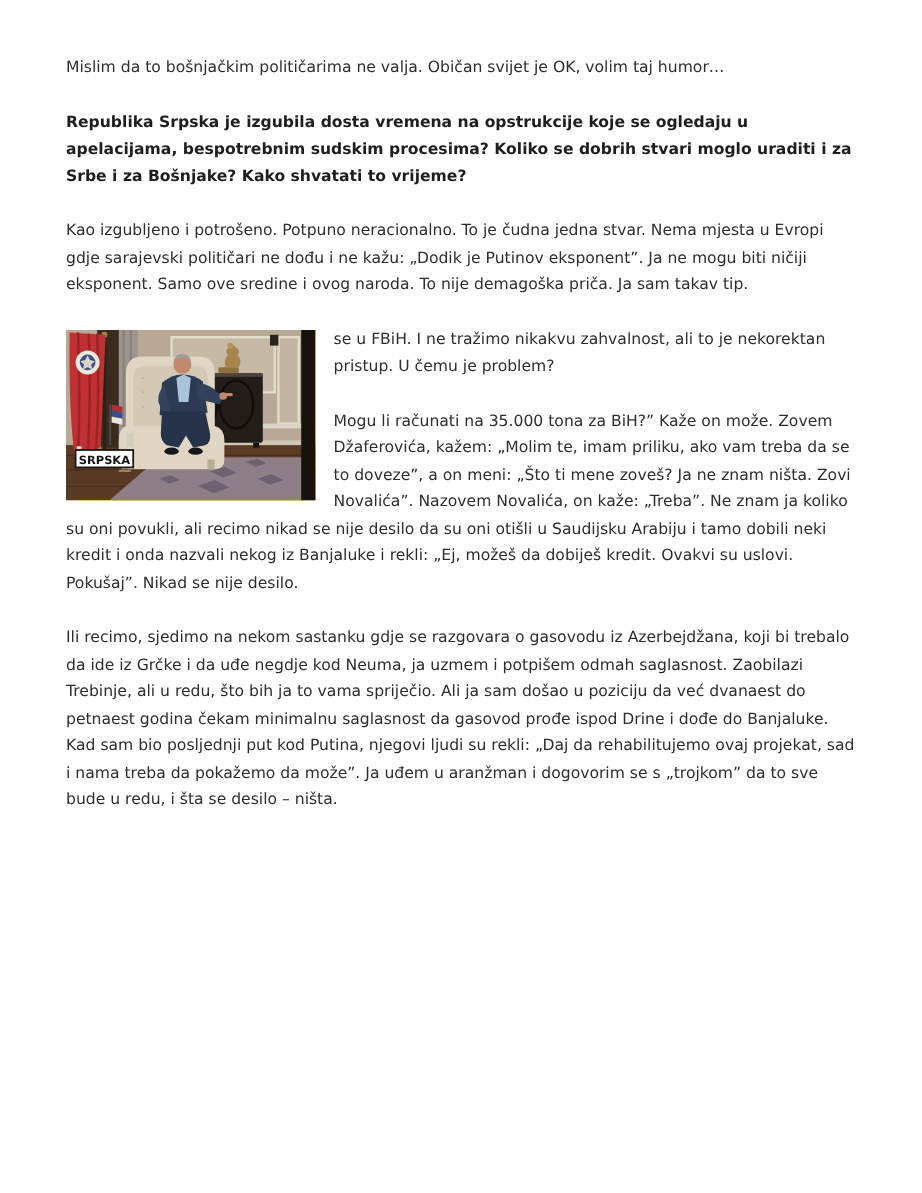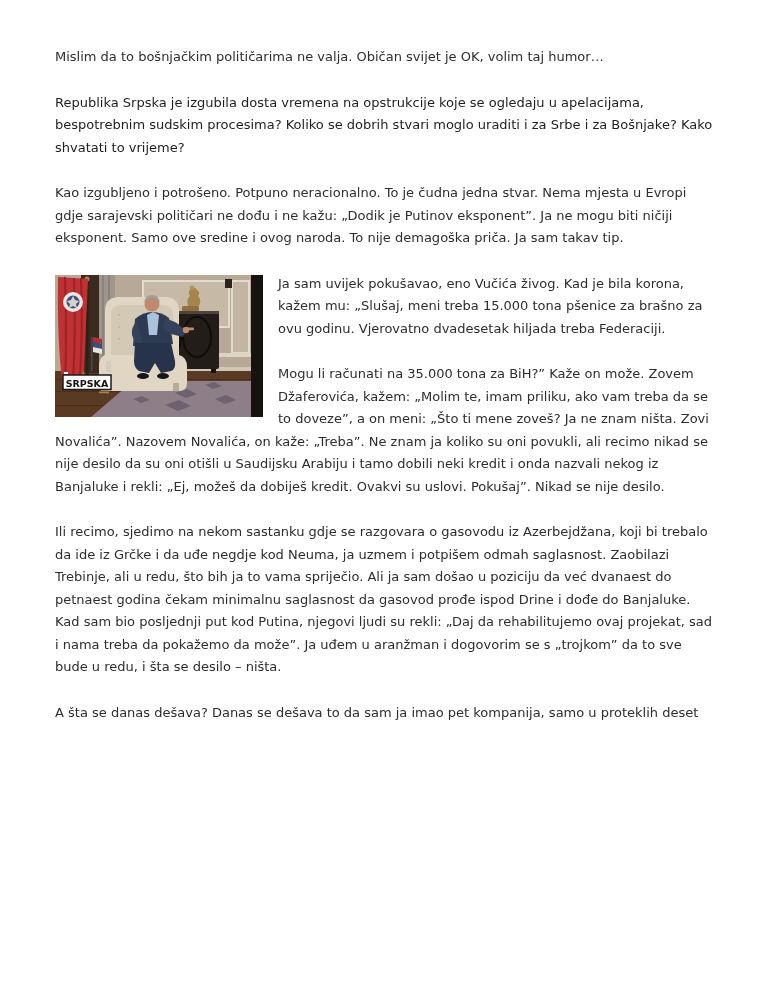--- a/index.html
+++ b/index.html
@@ -8,21 +8,21 @@
     min-height: 994px;
     font-family: "DejaVu Sans", "Liberation Sans", sans-serif;
     color: #2d2d2d;
   }
   .article {
     padding: 46px 53px 40px 55px;
     font-size: 13px;
     line-height: 22.5px;
   }
   .para { margin: 0 0 23px 0; }
-  .para-bold { font-weight: normal; color: #1e1e1e; }
+  .para-bold { font-weight: bold; color: #1e1e1e; }
   .photo-float {
     float: left;
     width: 208px;
     height: 142px;
     margin: 2px 15px 5px 0;
     position: relative;
     overflow: hidden;
     background: #eab308;
   }
   .photo-float svg { display: block; }
@@ -132,18 +132,17 @@
 
       <g>
         <rect x="9" y="97" width="4" height="2" fill="#ffffff"></rect>
         <rect x="8" y="100" width="48" height="14.5" fill="#ffffff" stroke="#1a1a1a" stroke-width="1.5"></rect>
         <text x="32" y="111.5" text-anchor="middle" font-family="DejaVu Sans, Liberation Sans, sans-serif" font-size="9.5" font-weight="bold" fill="#141414">SRPSKA</text>
         <rect x="44" y="116.5" width="10" height="1.8" fill="#a5854b"></rect>
       </g>
     </svg>
   </div>
 
-  <p class="para">Ja sam uvijek pokušavao, eno Vučića živog. Kad je bila korona, kažem mu: „Slušaj, meni treba 15.000 tona pšenice za brašno za ovu godinu. Vjerovatno dvadesetak hiljada treba Federaciji.</p>
+  <p class="para">se u FBiH. I ne tražimo nikakvu zahvalnost, ali to je nekorektan pristup. U čemu je problem?</p>
   <p class="para">Mogu li računati na 35.000 tona za BiH?” Kaže on može. Zovem Džaferovića, kažem: „Molim te, imam priliku, ako vam treba da se to doveze”, a on meni: „Što ti mene zoveš? Ja ne znam ništa. Zovi Novalića”. Nazovem Novalića, on kaže: „Treba”. Ne znam ja koliko su oni povukli, ali recimo nikad se nije desilo da su oni otišli u Saudijsku Arabiju i tamo dobili neki kredit i onda nazvali nekog iz Banjaluke i rekli: „Ej, možeš da dobiješ kredit. Ovakvi su uslovi. Pokušaj”. Nikad se nije desilo.</p>
   <p class="para">Ili recimo, sjedimo na nekom sastanku gdje se razgovara o gasovodu iz Azerbejdžana, koji bi trebalo da ide iz Grčke i da uđe negdje kod Neuma, ja uzmem i potpišem odmah saglasnost. Zaobilazi Trebinje, ali u redu, što bih ja to vama spriječio. Ali ja sam došao u poziciju da već dvanaest do petnaest godina čekam minimalnu saglasnost da gasovod prođe ispod Drine i dođe do Banjaluke. Kad sam bio posljednji put kod Putina, njegovi ljudi su rekli: „Daj da rehabilitujemo ovaj projekat, sad i nama treba da pokažemo da može”. Ja uđem u aranžman i dogovorim se s „trojkom” da to sve bude u redu, i šta se desilo – ništa.</p>
-  <p class="para">A šta se danas dešava? Danas se dešava to da sam ja imao pet kompanija, samo u proteklih deset</p>
 
 </article>
 
 </body></html>

